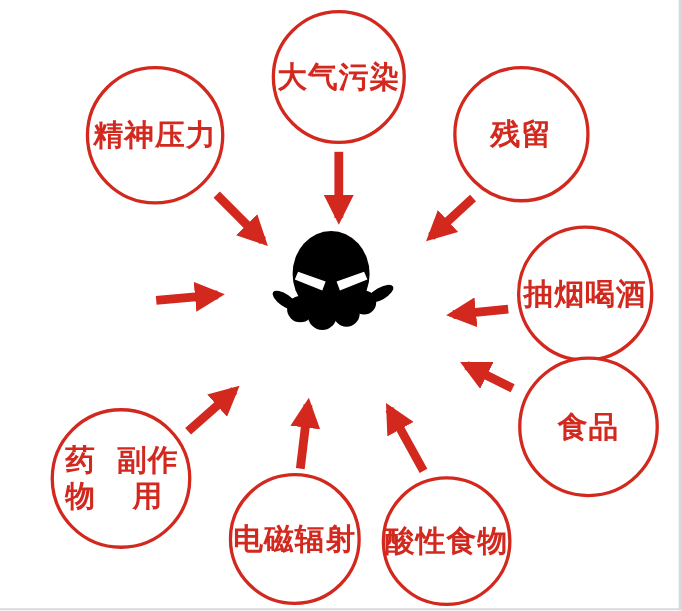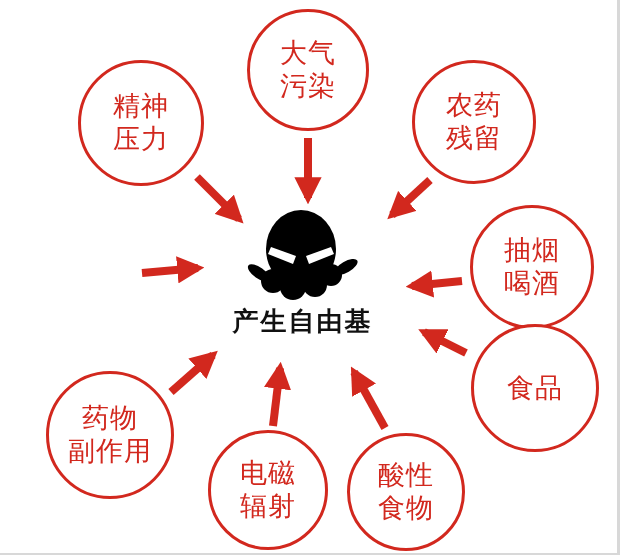--- a/index.html
+++ b/index.html
@@ -14,25 +14,24 @@
     background: #ffffff;
     overflow: hidden;
     border-right: 3px solid #d8d8d8;
     border-bottom: 2px solid #d8d8d8;
   }
   .cause-circle {
     position: absolute;
     border: 3px solid var(--accent, #d2281e);
     border-radius: 50%;
     display: flex;
-    flex-direction: column;
     align-items: center;
     justify-content: center;
     color: var(--accent, #d2281e);
-    font-weight: normal;
+    font-weight: bold;
     font-size: 27px;
     line-height: 1.22;
     letter-spacing: 1px;
     text-align: center;
     background: #ffffff;
   }
   .center-label {
     position: absolute;
     left: 215px; top: 304px;
     width: 175px;
@@ -58,21 +57,20 @@
 <body>
 
 <div class="stage">
 
   <div class="cause-circle" style="left:247px; top:9px; width:122px; height:122px;">
     <span>大气</span>
     <span>污染</span>
   </div>
 
   <div class="cause-circle" style="left:412px; top:60px; width:124px; height:124px;">
-    <span>农药</span>
     <span>残留</span>
   </div>
 
   <div class="cause-circle" style="left:470px; top:205px; width:124px; height:124px;">
     <span>抽烟</span>
     <span>喝酒</span>
   </div>
 
   <div class="cause-circle" style="left:471px; top:324px; width:128px; height:128px;">
     <span>食品</span>
@@ -108,21 +106,20 @@
       <circle cx="88" cy="68" r="11"></circle>
       <ellipse cx="16" cy="66" rx="13" ry="5.5" transform="rotate(35 16 66)"></ellipse>
       <ellipse cx="103" cy="60" rx="13" ry="5.5" transform="rotate(-30 103 60)"></ellipse>
     </g>
     <g fill="#ffffff">
       <polygon points="28,40 53,49 50,57 25,47"></polygon>
       <polygon points="88,40 63,49 66,57 91,47"></polygon>
     </g>
   </svg>
 
-  <div class="center-label">产生自由基</div>
 
   <svg class="arrow-layer" viewBox="0 0 620 555" aria-hidden="true">
     <defs>
       <marker id="ah" markerWidth="3.4" markerHeight="3.4" refX="2.6" refY="1.7" orient="auto">
         <path d="M0,0 L3.4,1.7 L0,3.4 Z" class="ah-fill" fill="#d2281e"></path>
       </marker>
     </defs>
     <g stroke="#d2281e" stroke-width="8" fill="none" class="arrow-group">
       <line x1="308" y1="138" x2="308" y2="198" marker-end="url(#ah)"></line>
       <line x1="430" y1="180" x2="392" y2="215" marker-end="url(#ah)"></line>

